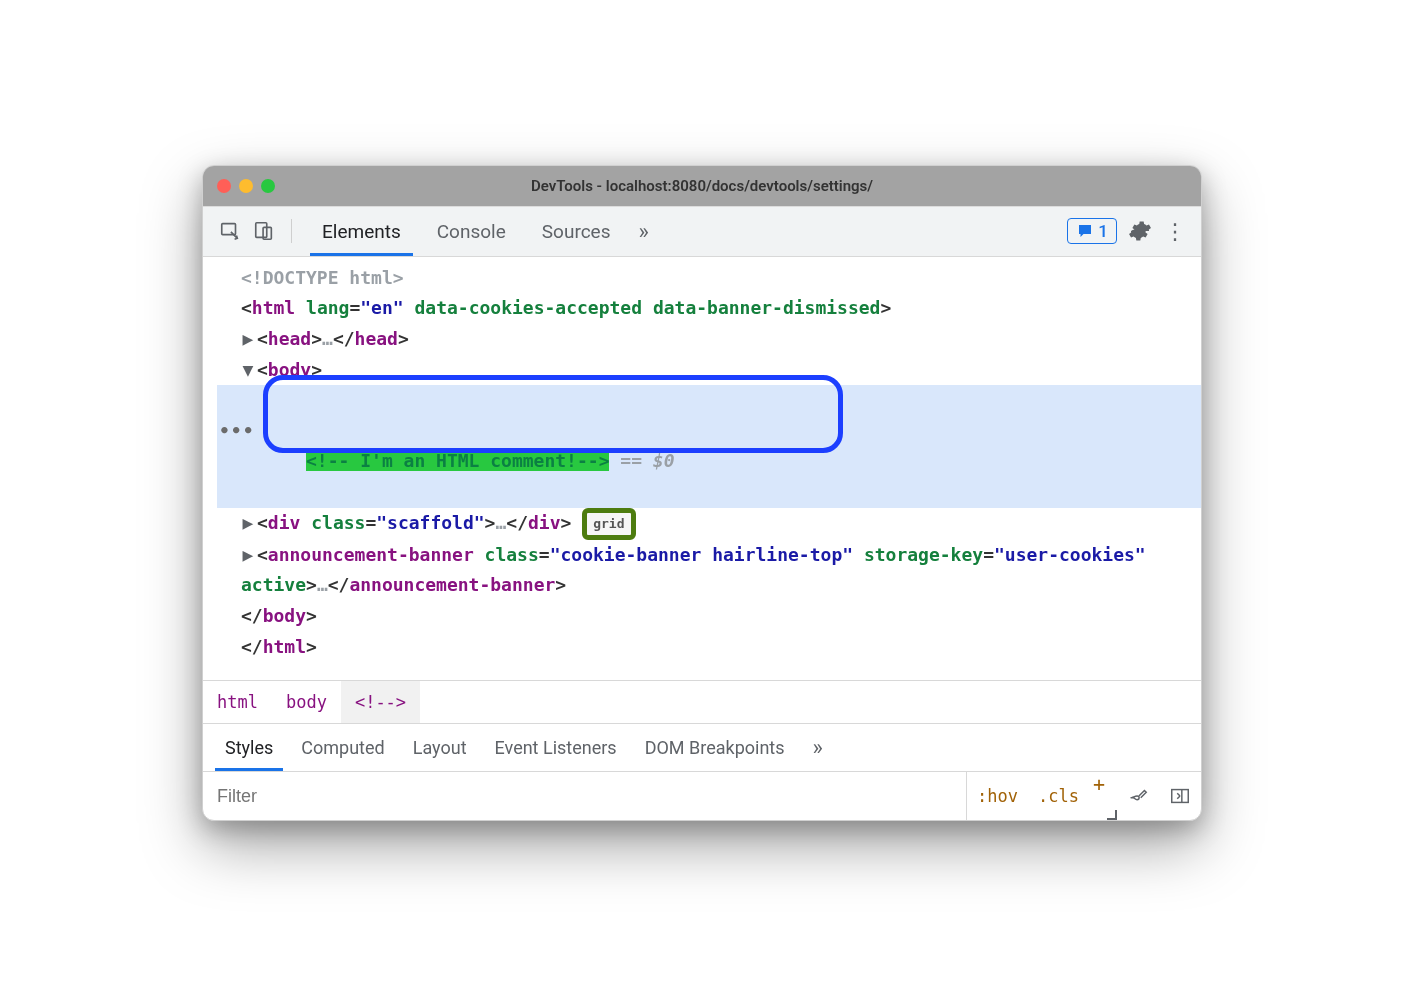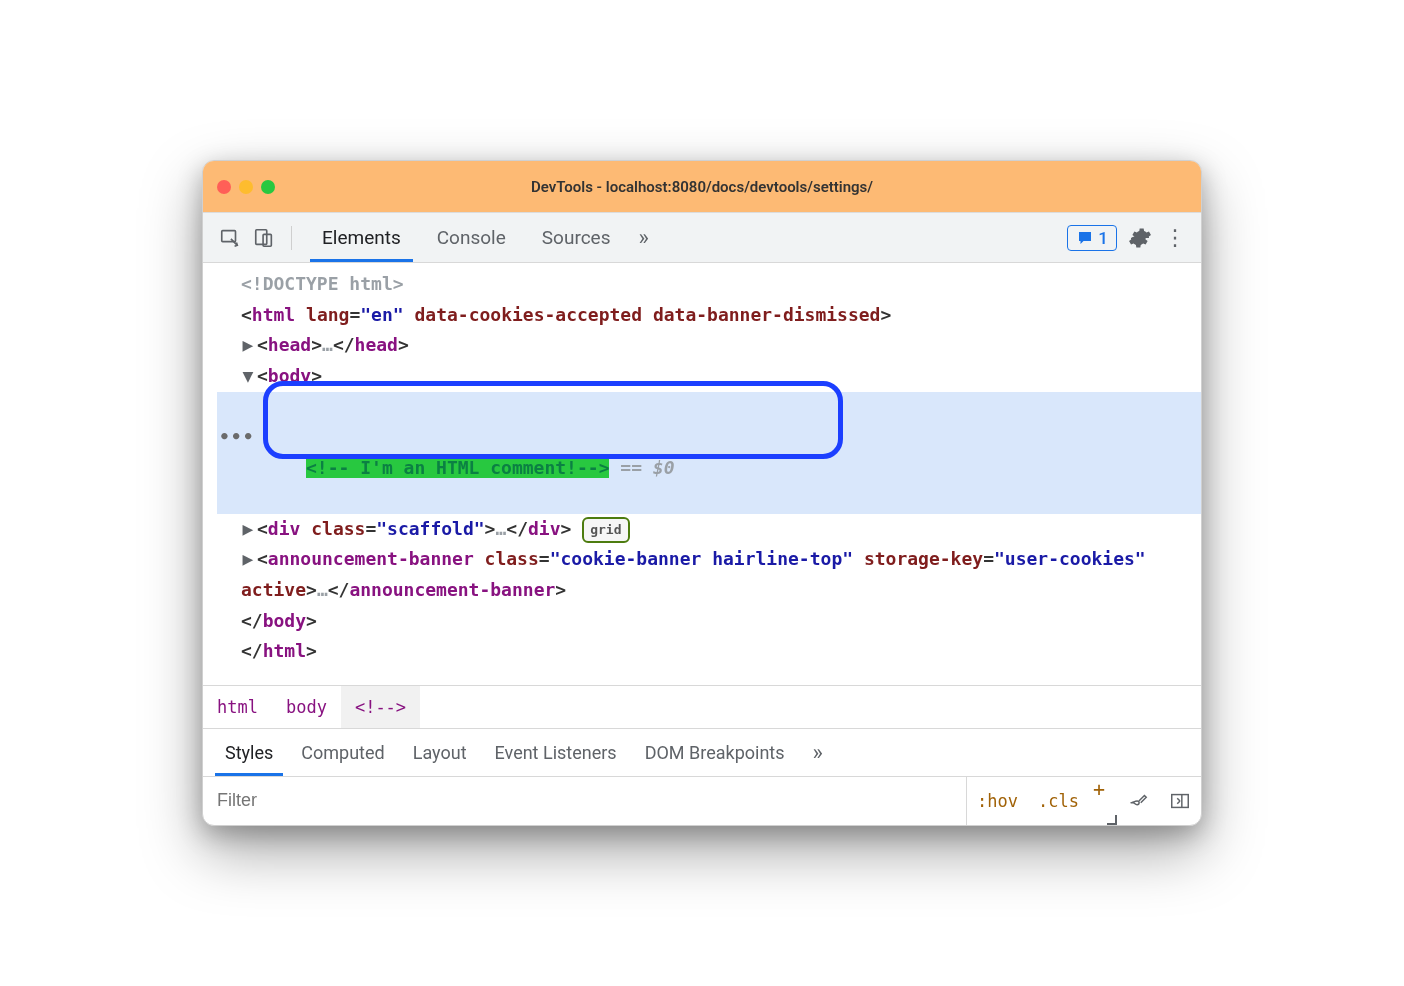--- a/index.html
+++ b/index.html
@@ -14,22 +14,22 @@
   }
   .window {
     width: 1000px;
     background: #fff;
     border-radius: 12px;
     box-shadow: 0 25px 60px rgba(0,0,0,0.35), 0 8px 25px rgba(0,0,0,0.25);
     overflow: hidden;
     border: 1px solid #d0d0d0;
   }
   .titlebar {
-    height: 52px;
-    background: #fdba74;
+    height: 41px;
+    background: #a3a3a3;
     display: flex;
     align-items: center;
     padding: 18px 14px;
     border-bottom: 1px solid #dcdcdc;
     position: relative;
   }
   .traffic-lights { display: flex; gap: 8px; }
   .light { width: 14px; height: 14px; border-radius: 50%; }
   .red { background:#ff5f57; } .yellow{background:#febc2e;} .green{background:#28c840;}
   .title {
@@ -85,40 +85,40 @@
     line-height: 1.7;
     padding: 6px 0 18px 14px;
     color:#333;
     position: relative;
     font-weight: bold;
   }
   .code .row { white-space: pre; padding-left: 24px;}
   .ind1{padding-left:48px;} .ind2{padding-left:72px;}
   .gray { color:#9aa0a6;}
   .tag { color:#881280;}
-  .attr { color:#7f1d1d;}
+  .attr { color:#15803d;}
   .val { color:#1a1aa6;}
   .green { color:#0b8043;}
   .italic{font-style:italic;}
   .tri { display:inline-block; width:14px; text-align:center; color:#5f6368; margin-right:2px;}
   .selected-row {
     background: #d9e7fb;
     position: relative;
   }
   .selected-row .dots {
     position:absolute; left:2px; color:#6b6b6b; font-size:18px; letter-spacing:1px;
   }
   .highlight-box {
     position:absolute;
     border:5px solid #1c3fff;
     border-radius:20px;
     pointer-events:none;
   }
   .grid-badge{
-    display:inline-block; border:2px solid #4d7c0f; border-radius:6px;
+    display:inline-block; border:5px solid #4d7c0f; border-radius:6px;
     font-size:13px; padding:0 6px; color:#555; background:#f6f6f6; vertical-align:1px;
     font-family: Menlo, monospace;
   }
 
   .breadcrumbs {
     border-top:1px solid #d8d8d8;
     border-bottom:1px solid #d8d8d8;
     display:flex; align-items:center;
     font-family: Menlo, monospace;
     font-size:17px;

